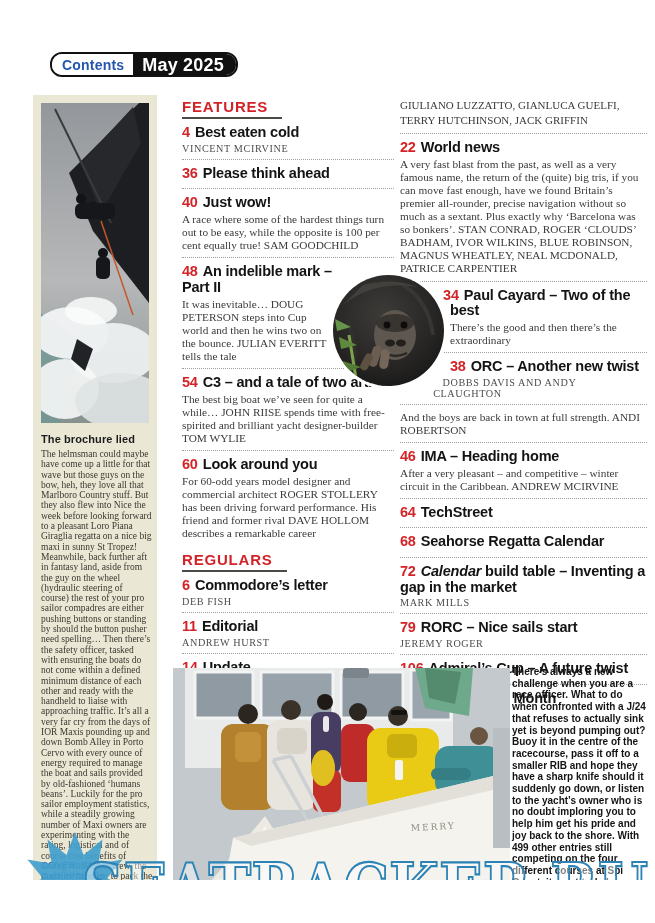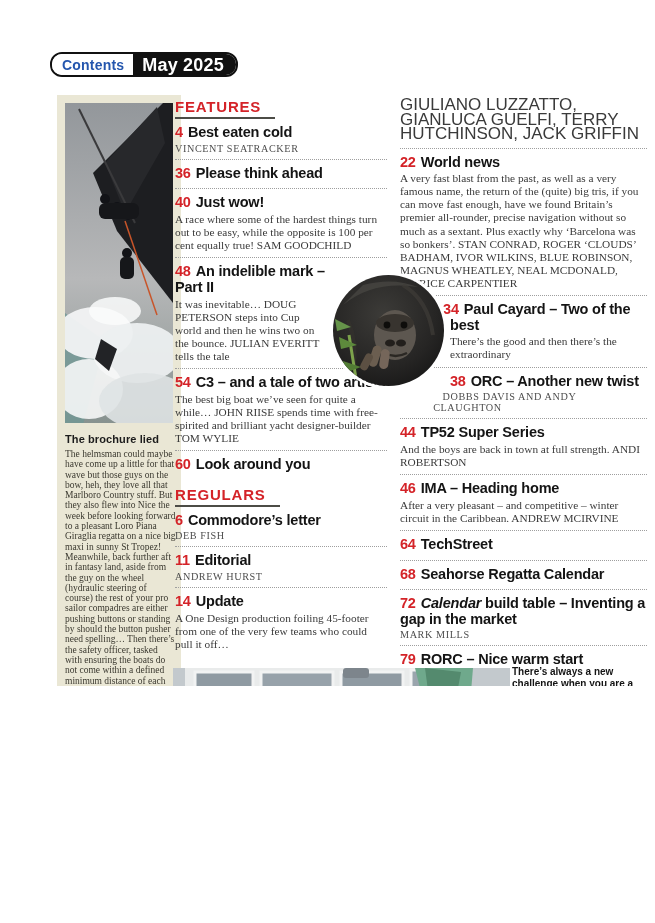--- a/index.html
+++ b/index.html
@@ -1,52 +1,52 @@
 <!DOCTYPE html>
 <html><head>
 <meta charset="utf-8">
 <style>
   html,body{margin:0;padding:0;background:#fff;}
-  .page{position:relative;width:655px;height:686px;background:#ffffff;overflow:hidden;
+  .page{position:relative;width:655px;height:880px;background:#ffffff;overflow:hidden;
         font-family:"Liberation Sans",sans-serif;}
   
   .hdr-pill{position:absolute;left:50px;top:52px;display:flex;align-items:stretch;
             border:2px solid #111;border-radius:12px;overflow:hidden;height:21px;}
   .hdr-contents{background:#fff;color:#2456ae;font-weight:bold;font-size:14px;
                 padding:1px 9px 0 10px;display:flex;align-items:center;letter-spacing:0.2px;}
   .hdr-issue{background:#111;color:#fff;font-weight:bold;font-size:18px;
              padding:1px 12px 0 9px;display:flex;align-items:center;letter-spacing:0.2px;}
   
-  .left-panel{position:absolute;left:57px;top:95px;width:124px;height:820px;
+  .left-panel{position:absolute;left:33px;top:95px;width:124px;height:820px;
               background:#eae7d5;z-index:1;}
   .left-photo{position:absolute;left:8px;top:8px;width:108px;height:320px;overflow:hidden;}
   .left-head{position:absolute;left:8px;top:338px;width:110px;
              font-weight:bold;font-size:11px;color:#1c1c1c;letter-spacing:0.1px;}
   .left-body{position:absolute;left:8px;top:354px;width:112px;
              font-family:"Liberation Serif",serif;font-size:9.5px;line-height:10.3px;
              color:#3a382f;}
   .left-credits{position:absolute;left:8px;top:764px;width:112px;z-index:6;
                 font-weight:bold;font-size:9.8px;line-height:11px;color:#2456a8;
                 white-space:pre-line;}
   
-  .col-mid{position:absolute;left:175px;top:98px;width:212px;z-index:2;}
+  .col-mid{position:absolute;left:182px;top:98px;width:212px;z-index:2;}
   .col-right{position:absolute;left:400px;top:98px;width:247px;z-index:2;}
   .sechead{display:inline-block;font-weight:bold;font-size:15px;color:#d42328;
            letter-spacing:0.8px;border-bottom:2.5px solid #4c4c46;
            padding:0 14px 2px 0;margin-bottom:6px;}
   .entry{border-bottom:1px dotted #9e9e9e;padding-bottom:5px;margin-bottom:6px;}
   .entry.last{border-bottom:none;}
   .etitle{font-weight:bold;font-size:14.5px;line-height:1.08;letter-spacing:-0.2px;
           color:#141414;margin-bottom:2px;}
   .pg{color:#d42328;margin-right:5px;}
   .ital{font-style:italic;}
   .edesc{font-family:"Liberation Serif",serif;font-size:11.3px;line-height:13.1px;color:#3a3a3a;}
   .ebyline{font-family:"Liberation Serif",serif;font-size:10.2px;letter-spacing:0.6px;
            color:#4d4d4d;margin-top:1px;}
-  .continuation{font-family:Liberation Sans, sans-serif;font-size:17px;line-height:14.5px;
+  .continuation{font-family:Liberation Serif, serif;font-size:11px;line-height:14.5px;
                 color:#3a3a3a;border-bottom:1px dotted #9e9e9e;padding-bottom:6px;margin-bottom:6px;}
   
   .float-gorilla-mid{float:right;width:62px;height:105px;
                      shape-outside:circle(68px at 61px 47px);}
   .float-gorilla-right{float:left;width:50px;height:112px;
                        shape-outside:circle(66px at -12px 52px);}
   .gorilla-circle{position:absolute;left:330px;top:272px;width:117px;height:117px;
                   border-radius:50%;overflow:hidden;border:3px solid #fff;
                   box-sizing:border-box;z-index:5;}
   
@@ -105,21 +105,21 @@
 Borlenghi
 INSET:
 Gilles Martin-Raget</div>
   </div>
 
   <div class="col-mid">
     <span class="sechead">FEATURES</span>
 
     <div class="entry">
       <div class="etitle"><span class="pg">4</span><span>Best eaten cold</span></div>
-      <div class="ebyline">VINCENT SEATRACKER</div>
+      <div class="ebyline">VINCENT MCIRVINE</div>
     </div>
 
     <div class="entry">
       <div class="etitle"><span class="pg">36</span><span>Please think ahead</span></div>
     </div>
 
     <div class="entry">
       <div class="etitle"><span class="pg">40</span><span>Just wow!</span></div>
       <div class="edesc">A race where some of the hardest things turn out to be easy, while the opposite is 100 per cent equally true! SAM GOODCHILD</div>
     </div>
@@ -130,20 +130,21 @@
       <div class="edesc">It was inevitable… DOUG PETERSON steps into Cup world and then he wins two on the bounce. JULIAN EVERITT tells the tale</div>
     </div>
 
     <div class="entry">
       <div class="etitle"><span class="pg">54</span><span>C3 – and a tale of two artists</span></div>
       <div class="edesc">The best big boat we’ve seen for quite a while… JOHN RIISE spends time with free-spirited and brilliant yacht designer-builder TOM WYLIE</div>
     </div>
 
     <div class="entry last">
       <div class="etitle"><span class="pg">60</span><span>Look around you</span></div>
+      <div class="edesc">For 60-odd years model designer and commercial architect ROGER STOLLERY has been driving forward performance. His friend and former rival DAVE HOLLOM describes a remarkable career</div>
     </div>
 
     <span class="sechead">REGULARS</span>
 
     <div class="entry">
       <div class="etitle"><span class="pg">6</span><span>Commodore’s letter</span></div>
       <div class="ebyline">DEB FISH</div>
     </div>
 
     <div class="entry">
@@ -170,21 +171,20 @@
       <div class="etitle"><span class="pg">34</span><span>Paul Cayard – Two of the best</span></div>
       <div class="edesc">There’s the good and then there’s the extraordinary</div>
     </div>
 
     <div class="entry">
       <div class="etitle"><span class="pg">38</span><span>ORC – Another new twist</span></div>
       <div class="ebyline">DOBBS DAVIS AND ANDY CLAUGHTON</div>
     </div>
 
     <div class="entry">
-      <div class="etitle"><span class="pg">44</span><span>TP52 Super Series</span></div>
       <div class="edesc">And the boys are back in town at full strength. ANDI ROBERTSON</div>
     </div>
 
     <div class="entry">
       <div class="etitle"><span class="pg">46</span><span>IMA – Heading home</span></div>
       <div class="edesc">After a very pleasant – and competitive – winter circuit in the Caribbean. ANDREW MCIRVINE</div>
     </div>
 
     <div class="entry">
       <div class="etitle"><span class="pg">64</span><span>TechStreet</span></div>
@@ -193,21 +193,21 @@
     <div class="entry">
       <div class="etitle"><span class="pg">68</span><span>Seahorse Regatta Calendar</span></div>
     </div>
 
     <div class="entry">
       <div class="etitle"><span class="pg">72</span><span class="ital">Calendar</span><span> build table – Inventing a gap in the market</span></div>
       <div class="ebyline">MARK MILLS</div>
     </div>
 
     <div class="entry">
-      <div class="etitle"><span class="pg">79</span><span>RORC – Nice warm start</span></div>
+      <div class="etitle"><span class="pg">79</span><span>RORC – Nice sails start</span></div>
       <div class="ebyline">JEREMY ROGER</div>
     </div>
 
     <div class="entry">
       <div class="etitle"><span class="pg">106</span><span>Admiral’s Cup – A future twist</span></div>
     </div>
 
     <div class="entry last">
       <div class="etitle"><span class="pg">107</span><span>Sailor of the Month</span></div>
     </div>

